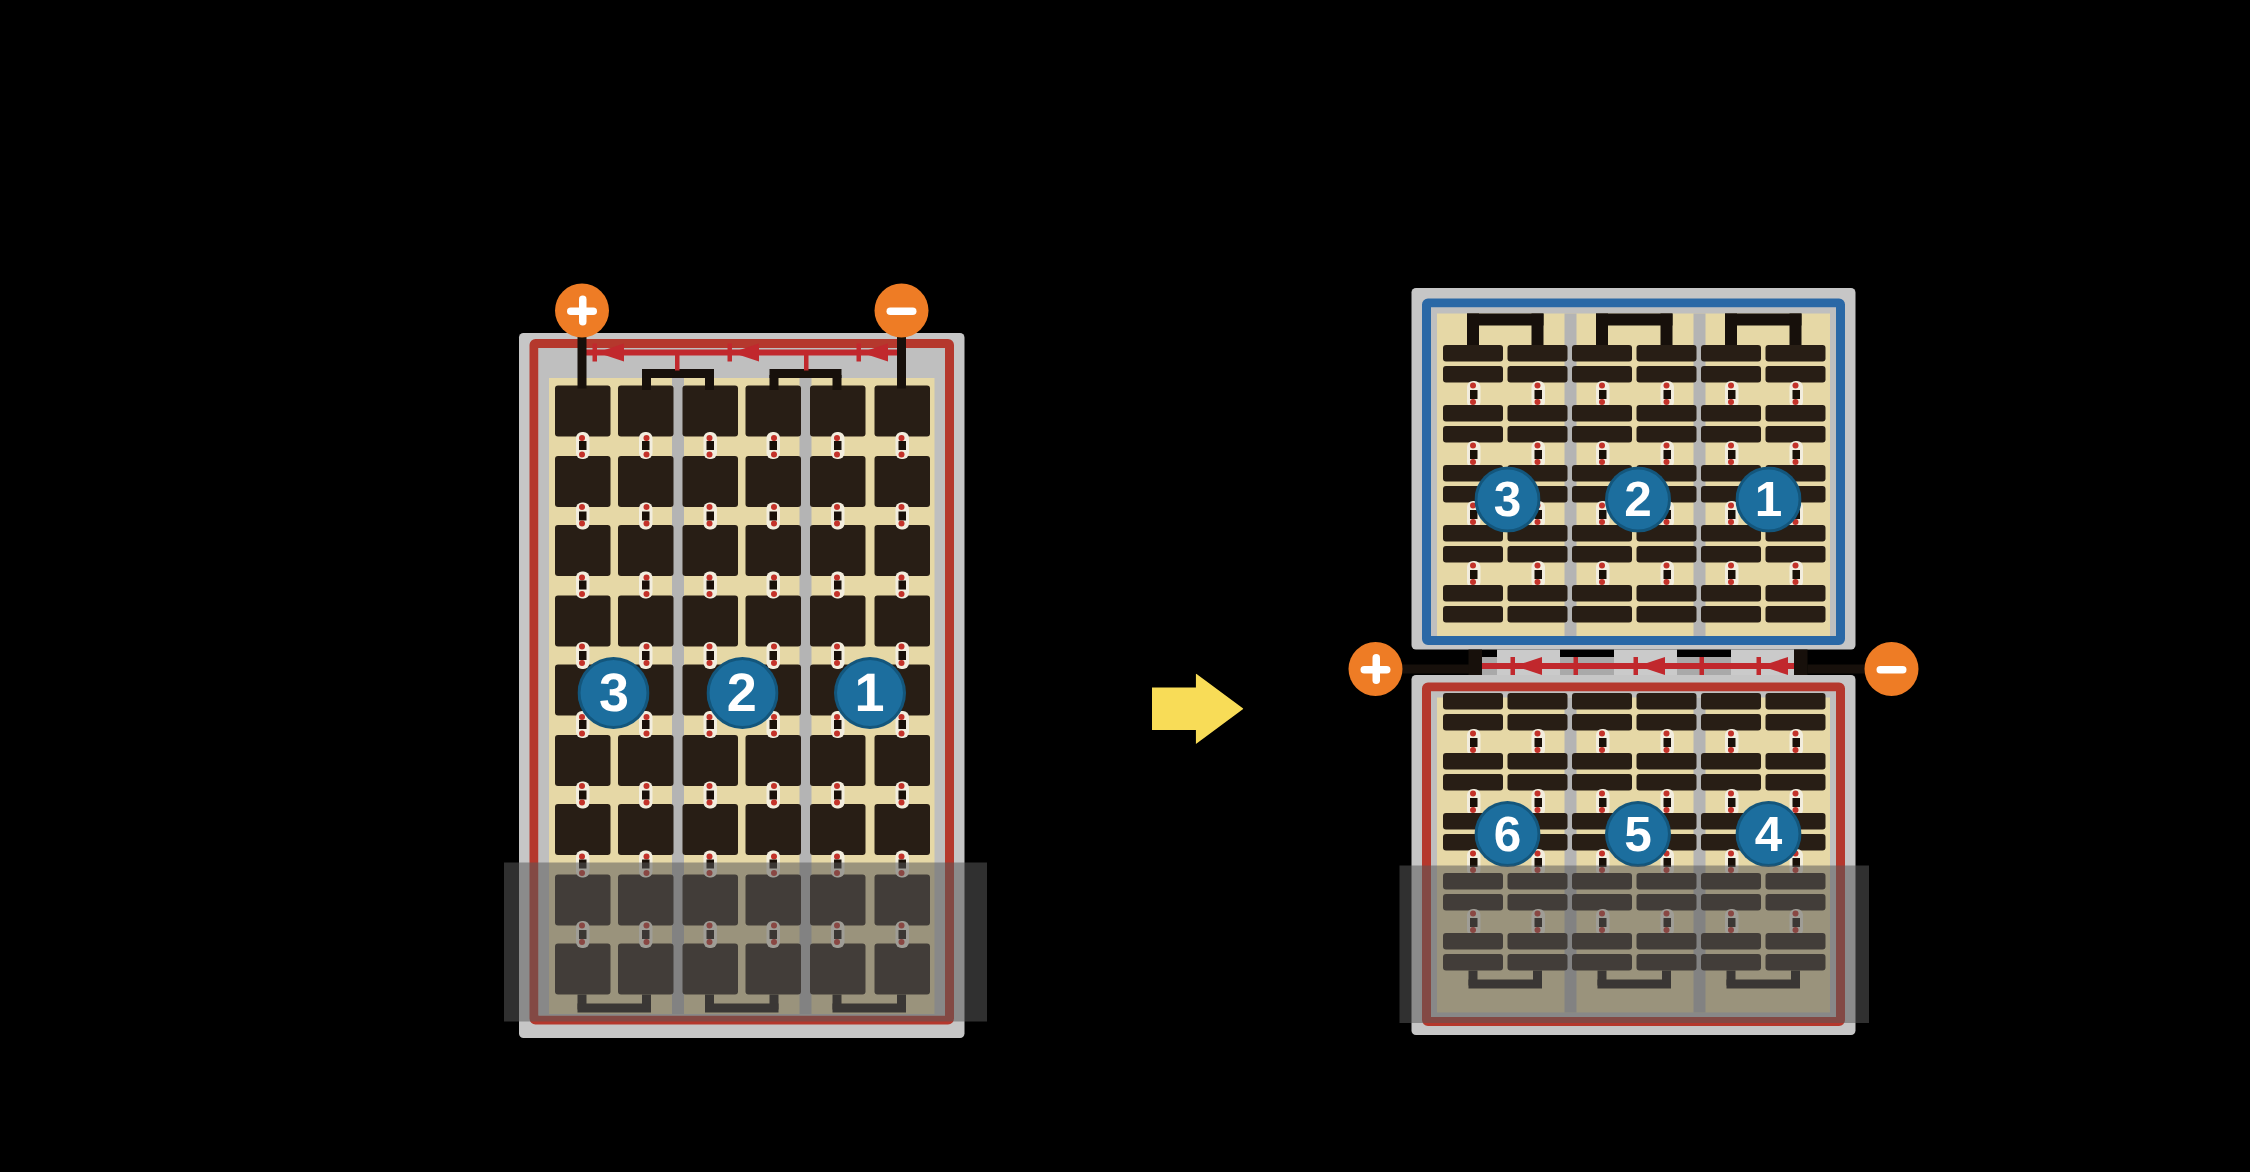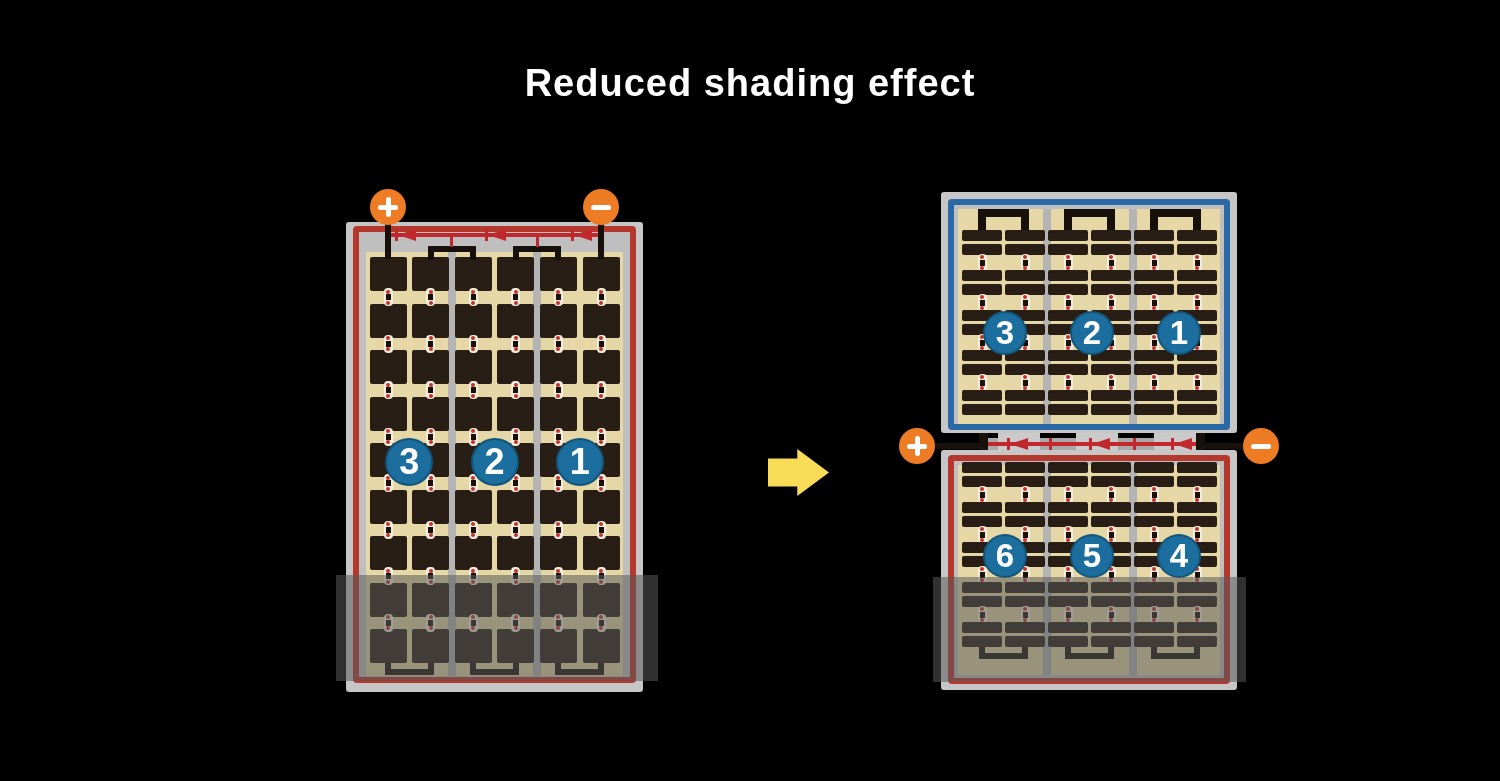--- a/index.html
+++ b/index.html
@@ -15,21 +15,20 @@
     text-align: center; color: #fff; font-size: 38px; font-weight: bold;
     letter-spacing: 1px;
   }
   .group { position: absolute; left: 0; top: 0; width: 1500px; height: 781px; }
   .abs { position: absolute; }
 </style>
 </head>
 <body>
 
 <div id="canvas">
-  <div id="diagram-title">Reduced shading effect</div>
   <div class="group" id="g-panel-left">
       <div class="abs" style="left: 346px; top: 222px; width: 297px; height: 470px; background: rgb(198, 198, 198); border-radius: 3px;"></div>
       <div class="abs" style="left: 353px; top: 226px; width: 283px; height: 457px; border: 6px solid rgb(181, 56, 45); border-radius: 4px; box-sizing: border-box;"></div>
       <div class="abs" style="left: 359px; top: 232px; width: 271px; height: 445px; background: rgb(191, 191, 191);"></div>
       <div class="abs" style="left: 366px; top: 252px; width: 257px; height: 424px; background: rgb(230, 216, 166);"></div>
       <div class="abs" style="left: 448px; top: 252px; width: 8px; height: 424px; background: rgb(180, 180, 180);"></div>
       <div class="abs" style="left: 533px; top: 252px; width: 8px; height: 424px; background: rgb(180, 180, 180);"></div>
       <div class="abs" style="left: 369.5px; top: 257px; width: 37px; height: 34px; background: rgb(40, 30, 21); border-radius: 2px;"></div>
       <div class="abs" style="left: 412.1px; top: 257px; width: 37px; height: 34px; background: rgb(40, 30, 21); border-radius: 2px;"></div>
       <div class="abs" style="left: 454.7px; top: 257px; width: 37px; height: 34px; background: rgb(40, 30, 21); border-radius: 2px;"></div>

